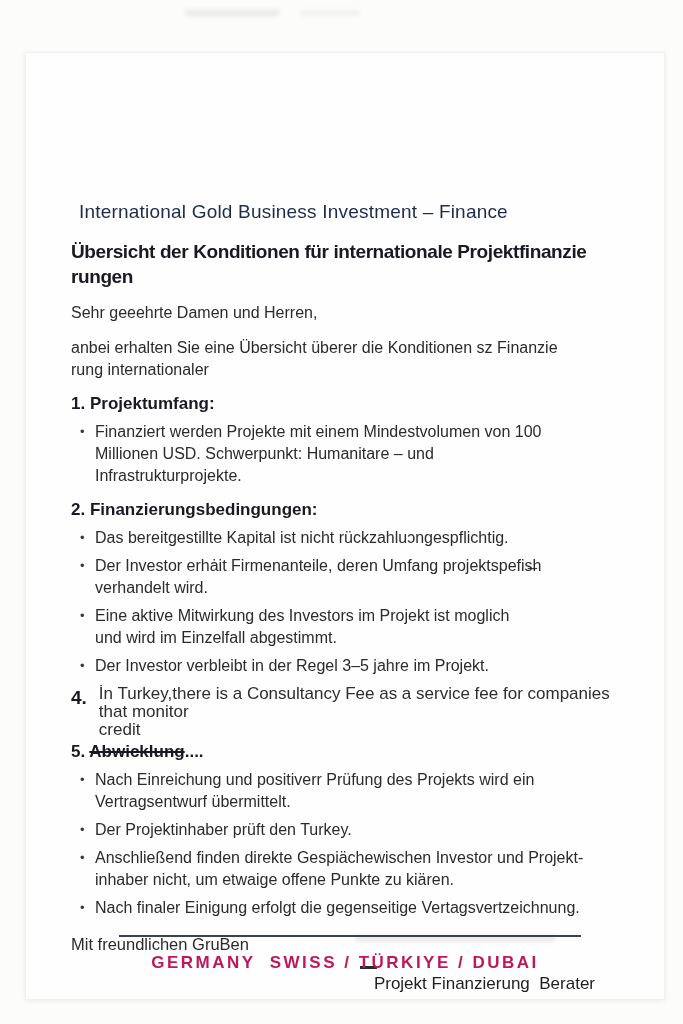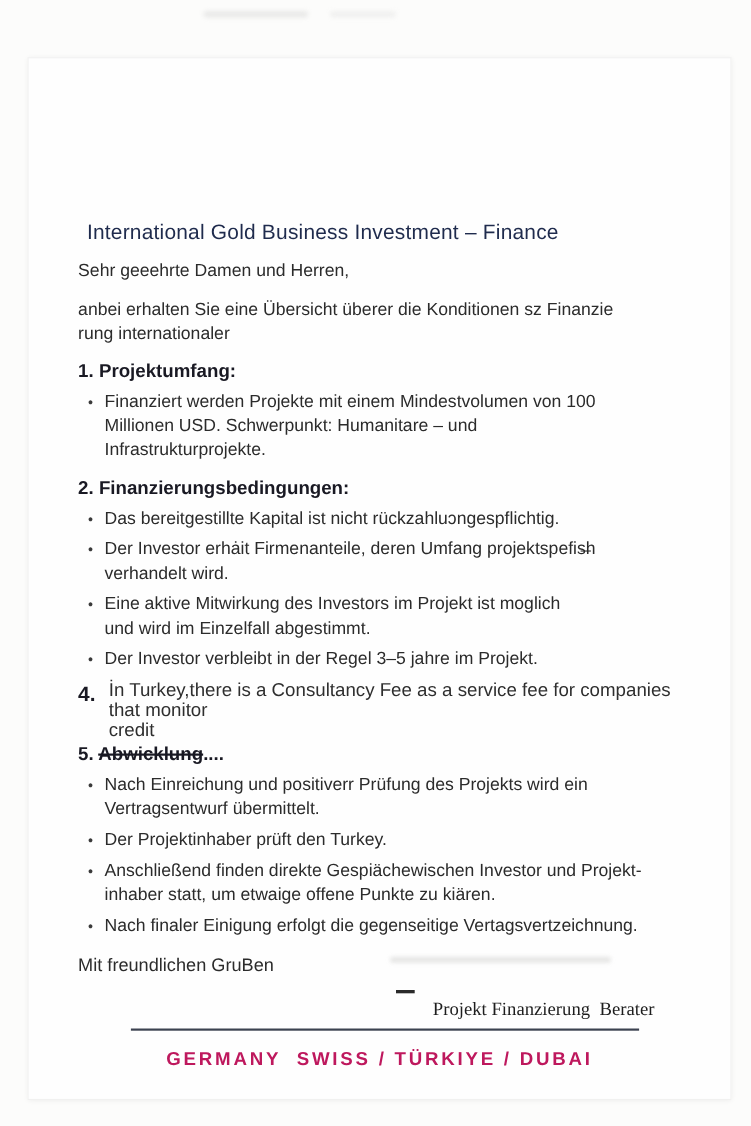--- a/index.html
+++ b/index.html
@@ -36,21 +36,21 @@
     color:#2b2b2b;white-space:pre-line;
   }
   ul.bullets li::before{
     content:"\2022";position:absolute;left:-15px;top:0;
     font-size:13px;color:#3a3a3a;
   }
   .sec4-row{display:flex;align-items:flex-start;margin:8px 0 0;}
   .sec4-num{font-size:19px;font-weight:700;color:#191923;line-height:20px;padding-top:3px;}
   .sec4-note{margin-left:12px;font-size:17px;line-height:18px;color:#2e2e2e;white-space:pre-line;}
   .closing{margin:16px 0 0;font-size:16.5px;color:#2b2b2b;}
-  .signature{position:relative;margin:4px 45px 0 0;height:56px;font-family:Liberation Serif, serif;}
+  .signature{position:relative;margin:4px 45px 0 0;height:56px;}
   .sig-smudge{position:absolute;right:40px;top:-22px;width:200px;height:5px;
     background:#dddddc;filter:blur(2px);opacity:.8;}
   .sig-dash{position:absolute;right:218px;top:8px;width:17px;height:3px;background:#2a2a2a;}
   .sig-role{position:absolute;right:0;top:16px;font-size:17px;color:#1e1e1e;white-space:pre;}
   .sig-line{position:absolute;left:93px;bottom:62px;width:462px;border-top:2px solid #3c4250;}
   .footer-text{
     position:absolute;left:0;right:0;bottom:26px;text-align:center;
     font-size:17px;font-weight:700;letter-spacing:2.5px;color:#be185d;white-space:pre;
   }
 </style>
@@ -58,20 +58,22 @@
 <body>
 
 <div class="canvas">
   <div class="top-smudge ts1"></div>
   <div class="top-smudge ts2"></div>
 
   <div class="page">
 
     <h1 class="brand">International Gold Business Investment – Finance</h1>
 
+    <h2 class="heading">Übersicht der Konditionen für internationale Projektfinanzie
+rungen</h2>
 
     <p class="para">Sehr geeehrte Damen und Herren,</p>
 
     <p class="para">anbei erhalten Sie eine Übersicht überer die Konditionen sz Finanzie
 rung internationaler</p>
 
     <h3 class="sec-title"><span>1.</span> <span>Projektumfang:</span></h3>
     <ul class="bullets">
       <li>Finanziert werden Projekte mit einem Mindestvolumen von 100
 Millionen USD. Schwerpunkt: Humanitare – und
@@ -93,21 +95,21 @@
       <span class="sec4-note">İn Turkey,there is a Consultancy Fee as a service fee for companies that monitor
 credit</span>
     </div>
 
     <h3 class="sec-title" style="margin-top:2px;"><span>5.</span> <span class="strike">Abwicklung</span><span>....</span></h3>
     <ul class="bullets">
       <li>Nach Einreichung und positiverr Prüfung des Projekts wird ein
 Vertragsentwurf übermittelt.</li>
       <li>Der Projektinhaber prüft den Turkey.</li>
       <li>Anschließend finden direkte Gespiächewischen Investor und Projekt-
-inhaber statt, um etwaige offene Punkte zu kiären.</li>
+inhaber nicht, um etwaige offene Punkte zu kiären.</li>
       <li>Nach finaler Einigung erfolgt die gegenseitige Vertagsvertzeichnung.</li>
     </ul>
 
     <p class="closing">Mit freundlichen GruBen</p>
 
     <div class="signature">
       <div class="sig-smudge"></div>
       <div class="sig-dash"></div>
       <div class="sig-role">Projekt Finanzierung  Berater</div>
     </div>

